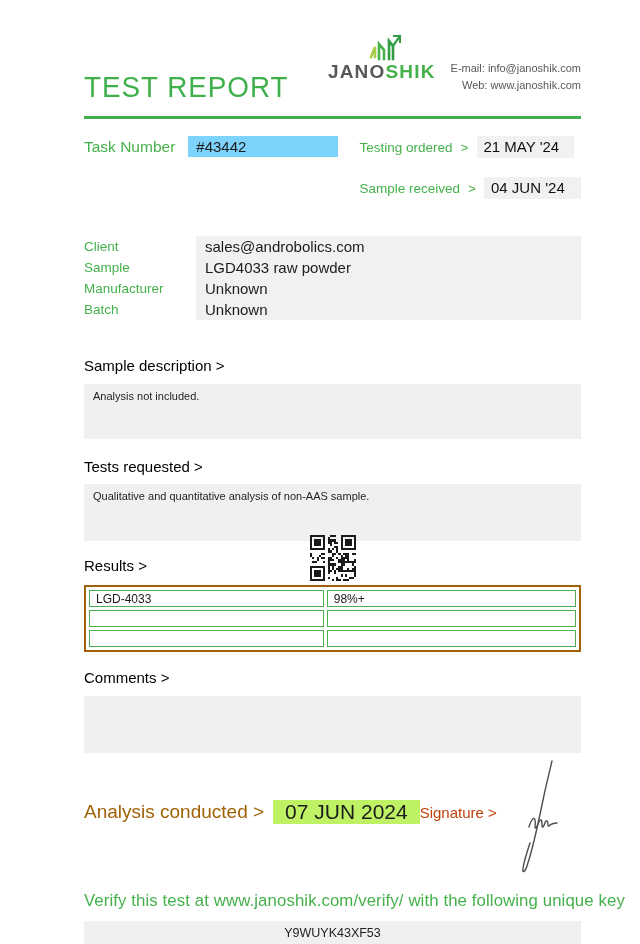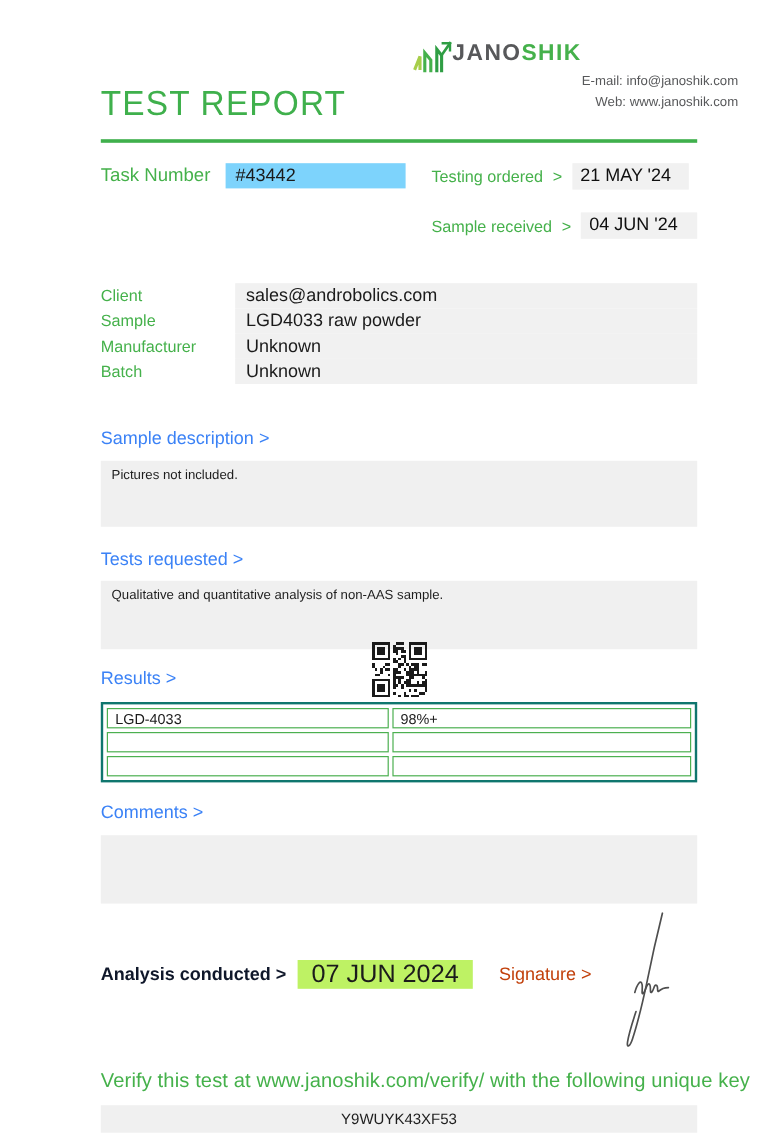--- a/index.html
+++ b/index.html
@@ -15,21 +15,21 @@
 
   
   .header { display:flex; justify-content:space-between; height:64px; }
   .title {
     align-self:flex-end;
     font-size:29px; line-height:1; letter-spacing:1px;
     color:#3fb04c; font-weight:500;
     transform:scaleX(.96); transform-origin:left bottom;
     white-space:nowrap;
   }
-  .logo { display:flex; flex-direction:row; align-items:flex-start; margin-top:-4px; margin-left:40px; }
+  .logo { display:flex; flex-direction:column; align-items:center; margin-top:-4px; margin-left:16px; }
   .logo-icon svg { display:block; }
   .logo-text { font-size:19px; font-weight:bold; letter-spacing:1.2px; margin-top:0; white-space:nowrap; }
   .logo-text .jano { color:#57585a; }
   .logo-text .shik { color:#45b14b; }
   .contact { text-align:right; font-size:11px; color:#57585a; align-self:flex-end; margin-bottom:9px; line-height:1.5; white-space:nowrap; }
 
   .divider { margin-top:14px; height:3px; background:#3fb04c; }
 
   
   .task-row { margin-top:17px; display:flex; justify-content:space-between; }
@@ -41,39 +41,39 @@
   .date-label { white-space:nowrap; }
   .date-value { width:97px; height:22px; background:#f1f1f1; color:#101010; font-size:15px; line-height:22px; padding:0 7px; }
 
   
   .info-block { margin-top:37px; }
   .info-row { display:flex; margin-bottom:0; }
   .info-label { width:112px; font-size:13.5px; color:#45b14b; line-height:21px; }
   .info-value { flex:1; background:#f1f1f1; height:21px; line-height:21px; font-size:15px; padding:0 9px; }
 
   
-  .section-heading { font-size:15px; color:#3b82f6; white-space:nowrap; }
+  .section-heading { font-size:15px; color:#000000; white-space:nowrap; }
   .h-desc { margin-top:37px; }
   .h-tests { margin-top:19px; }
   .h-comments { margin-top:17px; }
   .gray-box { background:#f0f0f0; padding:6px 9px; font-size:11px; color:#1e1e1e; }
   .box-desc { height:55px; margin-top:10px; }
   .box-tests { height:57px; margin-top:9px; }
   .box-comments { height:57px; margin-top:10px; }
 
   
   .results { position:relative; margin-top:16px; }
   .qr { position:absolute; left:50%; top:-22px; transform:translateX(-50%); width:46px; height:46px; }
-  .results-table { margin-top:11px; width:100%; border:2px solid #0f766e; border-collapse:separate; border-spacing:3px; table-layout:fixed; }
+  .results-table { margin-top:11px; width:100%; border:2px solid #a16207; border-collapse:separate; border-spacing:3px; table-layout:fixed; }
   .results-table td { border:1px solid #4cb050; height:17px; font-size:12px; padding:0 6px; vertical-align:middle; background:#fff; }
   .results-table .c1 { width:48.5%; }
 
   
   .footer-row { margin-top:46px; position:relative; display:flex; align-items:center; height:26px; }
-  .analysis-label { font-size:15px; color:#0f172a; white-space:nowrap;font-weight:bold; }
+  .analysis-label { font-size:19px; color:#a16207; white-space:nowrap; }
   .analysis-value { background:#bef264; font-size:21px; padding:0 12px; margin-left:9px; height:24px; line-height:24px; white-space:nowrap; }
   .signature-label { font-size:15px; color:#c2410c; margin-left:auto; margin-right:88px; white-space:nowrap; }
   .signature-svg { position:absolute; right:20px; top:-40px; }
 
   .verify { margin-top:66px; font-size:16.8px; color:#45b14b; white-space:nowrap; letter-spacing:0.1px; }
   .key-box { margin-top:10px; height:25px; line-height:25px; background:#f0f0f0; text-align:center; font-size:12.5px; color:#1e1e1e; }
 </style>
 </head>
 <body>
 
@@ -143,21 +143,21 @@
       <span class="info-label">Manufacturer</span>
       <span class="info-value">Unknown</span>
     </div>
     <div class="info-row">
       <span class="info-label">Batch</span>
       <span class="info-value">Unknown</span>
     </div>
   </div>
 
   <div class="section-heading h-desc">Sample description &gt;</div>
-  <div class="gray-box box-desc">Pictures not included.</div>
+  <div class="gray-box box-desc">Analysis not included.</div>
 
   <div class="section-heading h-tests">Tests requested &gt;</div>
   <div class="gray-box box-tests">Qualitative and quantitative analysis of non-AAS sample.</div>
 
   <div class="results">
     <div class="qr"><svg width="46" height="46" viewBox="0 0 21 21" shape-rendering="crispEdges" fill="#1a1a1a">
           <rect x="0" y="0" width="1" height="1"></rect>
           <rect x="1" y="0" width="1" height="1"></rect>
           <rect x="2" y="0" width="1" height="1"></rect>
           <rect x="3" y="0" width="1" height="1"></rect>

